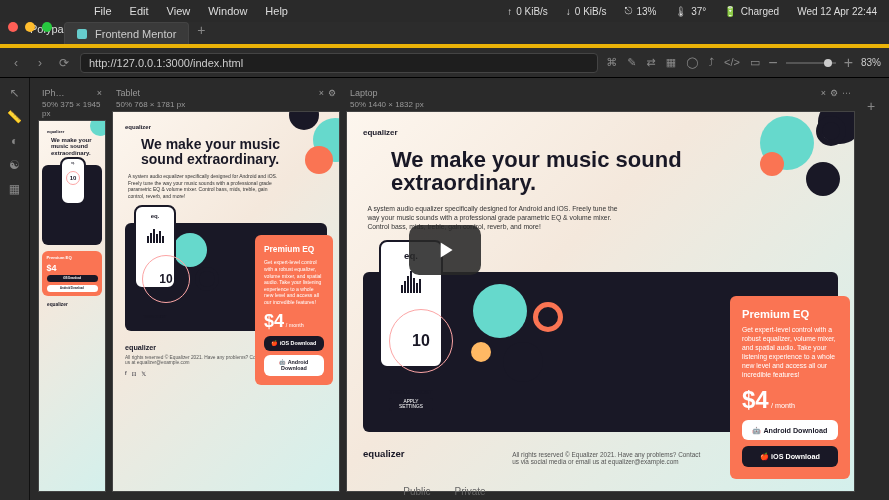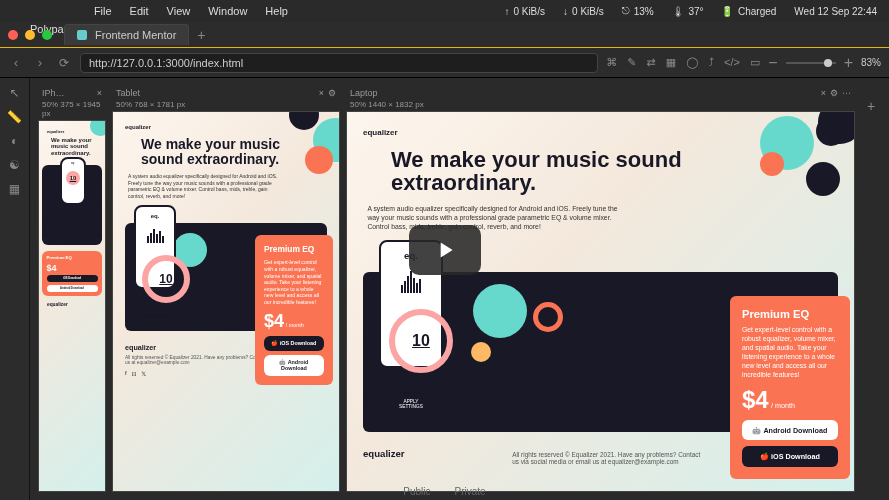--- a/index.html
+++ b/index.html
@@ -26,23 +26,22 @@
 .menubar .apple { font-size: 13px; }
 .menubar .app-name { font-weight: 400; margin-top: 36px; }
 .menubar .spacer { flex: 1; }
 .menubar .status-item { display: flex; align-items: center; gap: 4px; font-size: 10px; }
 
 
 .tabbar {
   background: #2c2c2c;
   height: 26px;
   display: flex;
-  align-items: center;
   padding-left: 8px;
-  border-bottom: 1px solid #eab308;
+  border-bottom: 4px solid #eab308;
 }
 .traffic-lights { display: flex; gap: 7px; margin-right: 12px; }
 .traffic-lights .dot { width: 10px; height: 10px; border-radius: 50%; }
 .dot.red { background: #ff5f56; }
 .dot.yellow { background: #ffbd2e; }
 .dot.green { background: #27c93f; }
 .tab {
   background: #3a3a3a;
   padding: 4px 12px;
   font-size: 11px;
@@ -176,21 +175,21 @@
   width: 7em;
   height: 14em;
   top: -3em;
   left: 1.5em;
   padding: 1em;
   text-align: center;
   color: #191826;
 }
 .phone-mock .eqbars { height: 3em; display: flex; gap: 1px; align-items: flex-end; justify-content: center; margin-top: 1em; }
 .phone-mock .eqbars div { width: 2px; background: #191826; }
-.phone-mock .dial { width: 4em; height: 4em; border: 6px solid #fca5a5; border-radius: 50%; margin: 1em auto; display: flex; align-items: center; justify-content: center; font-size: 2em; font-weight: 700; text-decoration: underline; }
+.phone-mock .dial { width: 4em; height: 4em; border: 1px solid #fca5a5; border-radius: 50%; margin: 1em auto; display: flex; align-items: center; justify-content: center; font-size: 2em; font-weight: 700; }
 
 .price-card {
   position: absolute;
   background: #fa7453;
   color: #fff;
   border-radius: 6px;
   padding: 1.5em;
   width: 13em;
   right: -1em;
   top: 2em;
@@ -244,21 +243,21 @@
   <span>Edit</span>
   <span>View</span>
   <span>Window</span>
   <span>Help</span>
   <span class="spacer"></span>
   <span class="status-item">↑<span>0 KiB/s</span></span>
   <span class="status-item">↓<span>0 KiB/s</span></span>
   <span class="status-item">⎋ <span>13%</span></span>
   <span class="status-item">🌡 <span>37°</span></span>
   <span class="status-item">🔋 <span>Charged</span></span>
-  <span class="status-item">Wed 12 Sep 22:44</span>
+  <span class="status-item">Wed 12 Apr 22:44</span>
 </div>
 
 <div class="tabbar">
   <div class="traffic-lights">
     <div class="dot red"></div>
     <div class="dot yellow"></div>
     <div class="dot green"></div>
   </div>
   <div class="tab">
     <span class="fav"></span>

